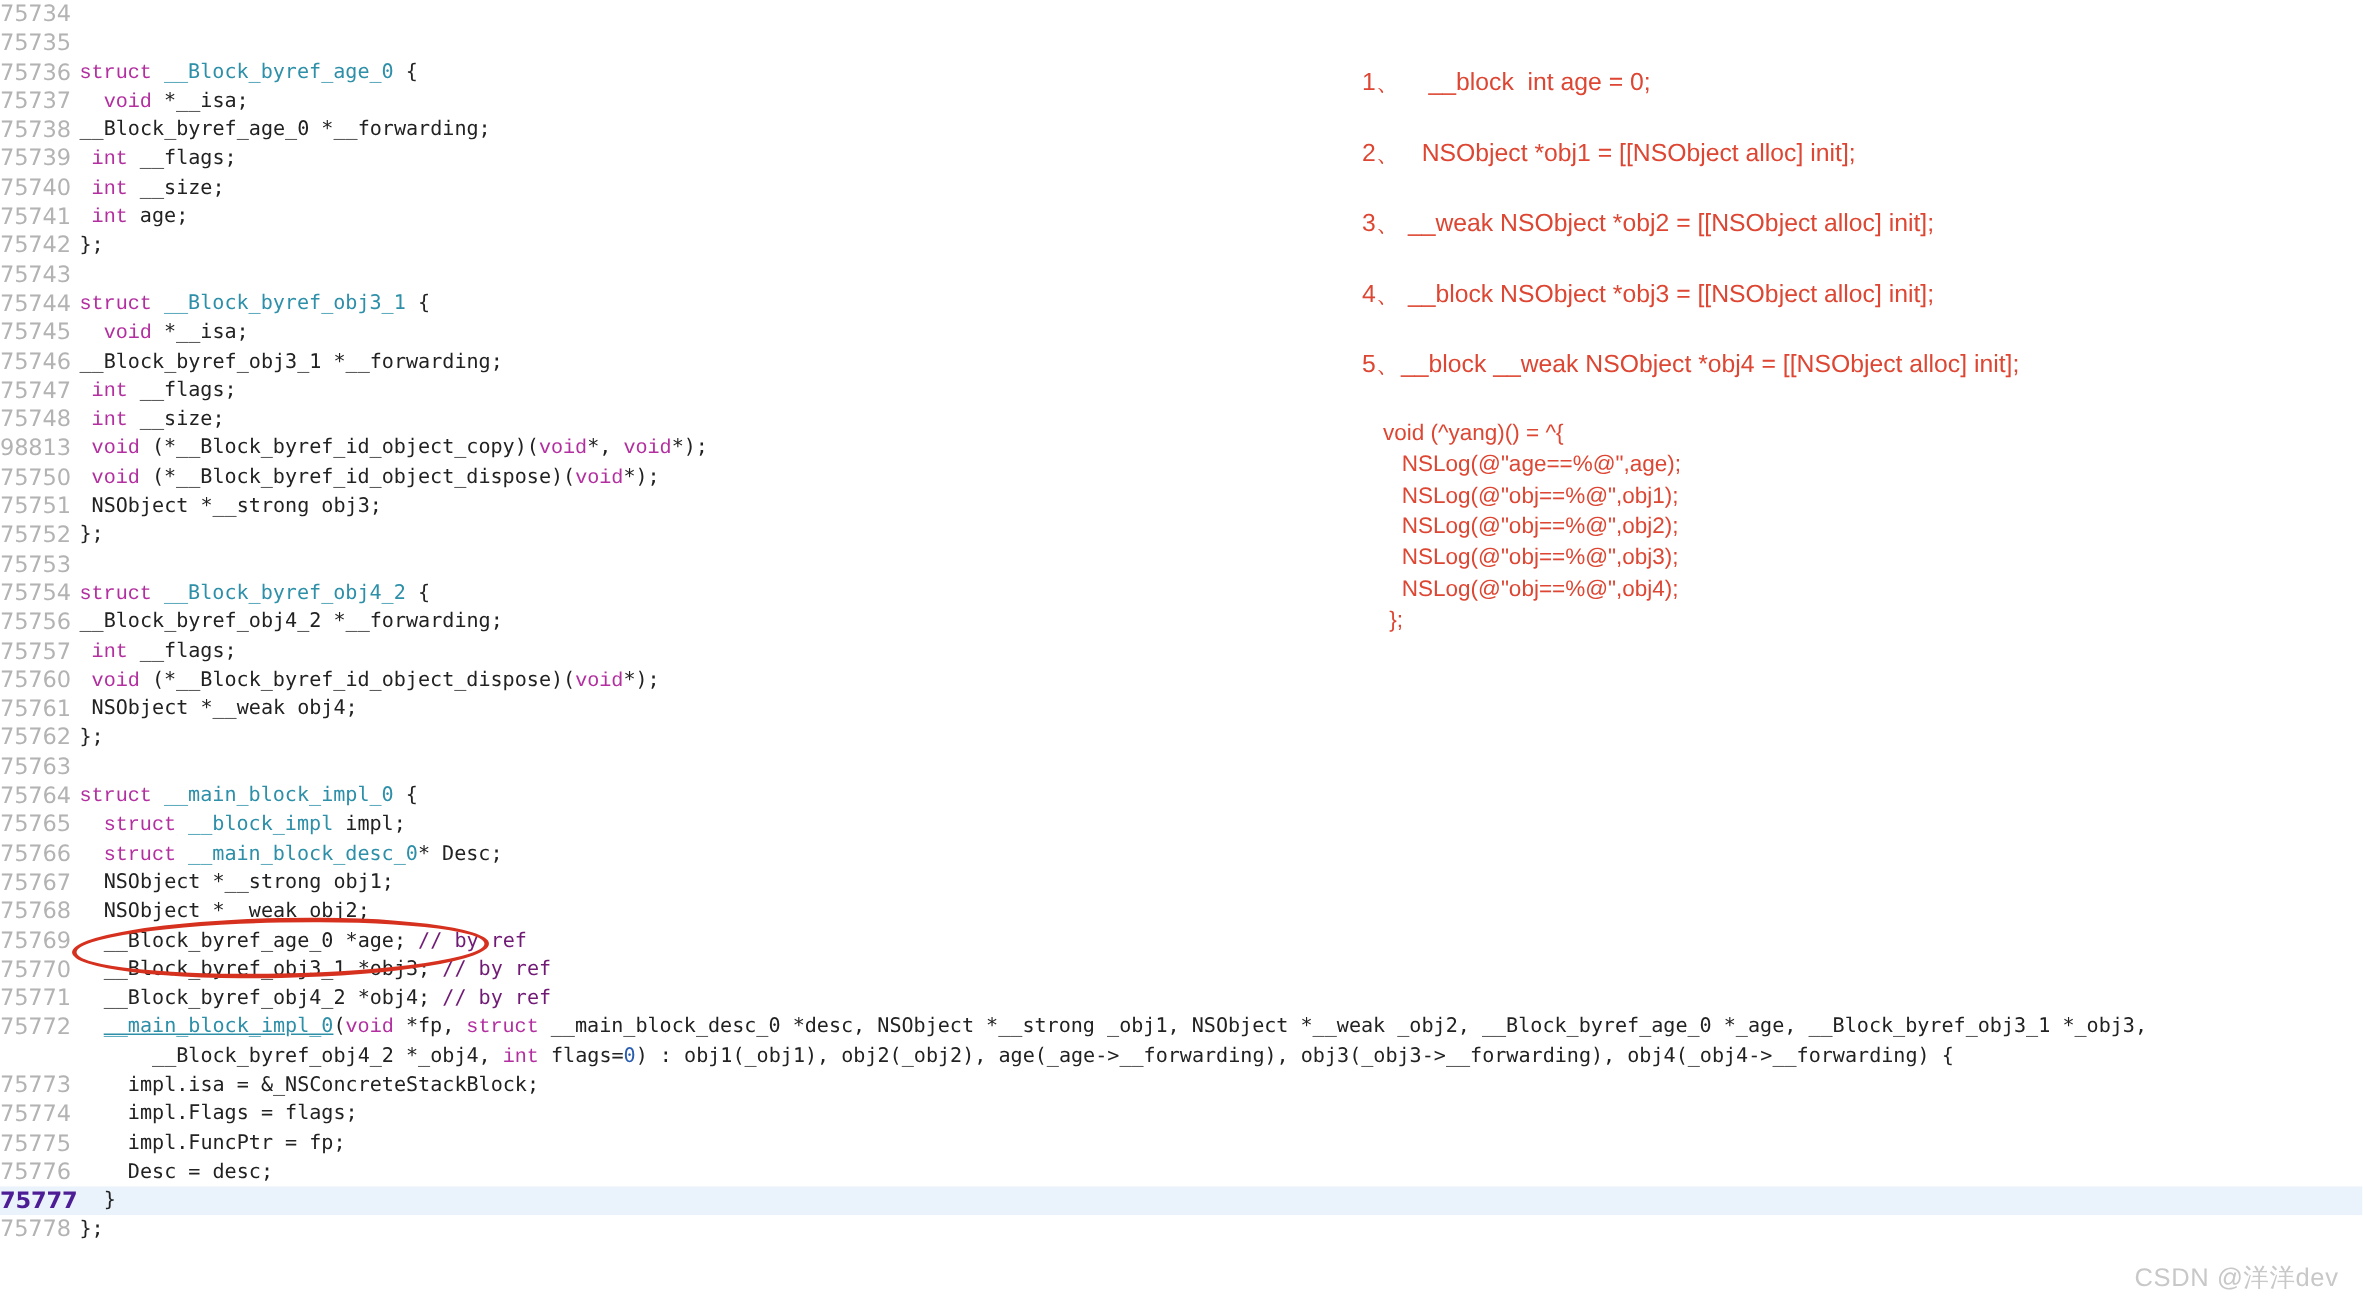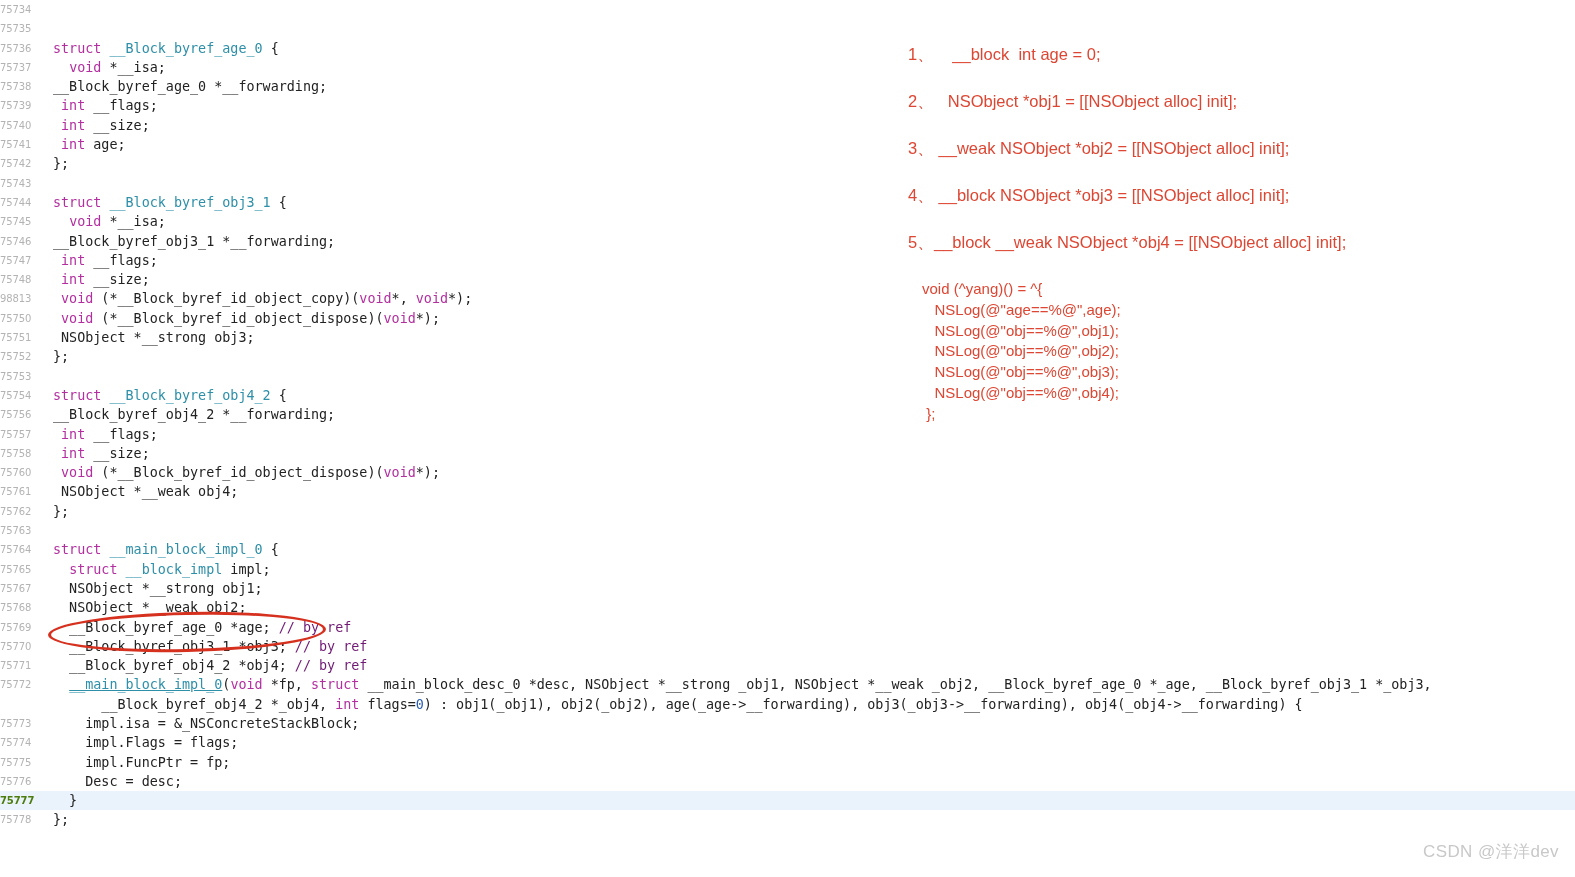--- a/index.html
+++ b/index.html
@@ -37,37 +37,37 @@
   .code-line.active {
     background: #eaf2fb;
   }
   .ln {
     display: inline-block;
     width: 44px;
     text-align: left;
     padding-right: 9px;
     color: #b3b3b3;
     font-family: "DejaVu Sans", "Liberation Sans", sans-serif;
-    font-size: 10px;
+    font-size: 15px;
     letter-spacing: -0.1px;
     vertical-align: top;
     -webkit-user-select: none;
     user-select: none;
   }
   .code-line.active .ln {
-    color: #4d7c0f;
+    color: #4c1d95;
     font-weight: bold;
   }
   .src {
     display: inline-block;
     vertical-align: top;
   }
 
   
-  .t-kw   { color: #b32fa0; }
+  .t-kw   { color: #b32fa0; font-family: Liberation Mono, monospace; }
   .t-type { color: #2d8fa8; }
   .t-fn   { color: #2d8fa8; text-decoration: underline; }
   .t-num  { color: #2a5db0; }
   .t-cmt  { color: #701a75; }
   .t-txt  { color: #222222; }
 
   
   #ellipse-annotation {
     position: absolute;
     left: 48px;
@@ -143,27 +143,27 @@
       <div class="code-line"><span class="ln">75747</span><span class="src"><span class="t-txt"> </span><span class="t-kw">int</span><span class="t-txt"> __flags;</span></span></div>
       <div class="code-line"><span class="ln">75748</span><span class="src"><span class="t-txt"> </span><span class="t-kw">int</span><span class="t-txt"> __size;</span></span></div>
       <div class="code-line"><span class="ln">98813</span><span class="src"><span class="t-txt"> </span><span class="t-kw">void</span><span class="t-txt"> (*__Block_byref_id_object_copy)(</span><span class="t-kw">void</span><span class="t-txt">*, </span><span class="t-kw">void</span><span class="t-txt">*);</span></span></div>
       <div class="code-line"><span class="ln">75750</span><span class="src"><span class="t-txt"> </span><span class="t-kw">void</span><span class="t-txt"> (*__Block_byref_id_object_dispose)(</span><span class="t-kw">void</span><span class="t-txt">*);</span></span></div>
       <div class="code-line"><span class="ln">75751</span><span class="src"><span class="t-txt"> NSObject *__strong obj3;</span></span></div>
       <div class="code-line"><span class="ln">75752</span><span class="src"><span class="t-txt">};</span></span></div>
       <div class="code-line"><span class="ln">75753</span><span class="src"></span></div>
       <div class="code-line"><span class="ln">75754</span><span class="src"><span class="t-kw">struct</span><span class="t-txt"> </span><span class="t-type">__Block_byref_obj4_2</span><span class="t-txt"> {</span></span></div>
       <div class="code-line"><span class="ln">75756</span><span class="src"><span class="t-txt">__Block_byref_obj4_2 *__forwarding;</span></span></div>
       <div class="code-line"><span class="ln">75757</span><span class="src"><span class="t-txt"> </span><span class="t-kw">int</span><span class="t-txt"> __flags;</span></span></div>
-      <div class="code-line"><span class="ln">75758</span><span class="src"><span class="t-txt"> </span><span class="t-kw">int</span><span class="t-txt"> __size;</span></span></div>
       <div class="code-line"><span class="ln">75760</span><span class="src"><span class="t-txt"> </span><span class="t-kw">void</span><span class="t-txt"> (*__Block_byref_id_object_dispose)(</span><span class="t-kw">void</span><span class="t-txt">*);</span></span></div>
       <div class="code-line"><span class="ln">75761</span><span class="src"><span class="t-txt"> NSObject *__weak obj4;</span></span></div>
       <div class="code-line"><span class="ln">75762</span><span class="src"><span class="t-txt">};</span></span></div>
       <div class="code-line"><span class="ln">75763</span><span class="src"></span></div>
       <div class="code-line"><span class="ln">75764</span><span class="src"><span class="t-kw">struct</span><span class="t-txt"> </span><span class="t-type">__main_block_impl_0</span><span class="t-txt"> {</span></span></div>
       <div class="code-line"><span class="ln">75765</span><span class="src"><span class="t-txt">  </span><span class="t-kw">struct</span><span class="t-txt"> </span><span class="t-type">__block_impl</span><span class="t-txt"> impl;</span></span></div>
+      <div class="code-line"><span class="ln">75766</span><span class="src"><span class="t-txt">  </span><span class="t-kw">struct</span><span class="t-txt"> </span><span class="t-type">__main_block_desc_0</span><span class="t-txt">* Desc;</span></span></div>
       <div class="code-line"><span class="ln">75767</span><span class="src"><span class="t-txt">  NSObject *__strong obj1;</span></span></div>
       <div class="code-line"><span class="ln">75768</span><span class="src"><span class="t-txt">  NSObject *__weak obj2;</span></span></div>
       <div class="code-line"><span class="ln">75769</span><span class="src"><span class="t-txt">  __Block_byref_age_0 *age; </span><span class="t-cmt">// by ref</span></span></div>
       <div class="code-line"><span class="ln">75770</span><span class="src"><span class="t-txt">  __Block_byref_obj3_1 *obj3; </span><span class="t-cmt">// by ref</span></span></div>
       <div class="code-line"><span class="ln">75771</span><span class="src"><span class="t-txt">  __Block_byref_obj4_2 *obj4; </span><span class="t-cmt">// by ref</span></span></div>
       <div class="code-line"><span class="ln">75772</span><span class="src"><span class="t-txt">  </span><span class="t-fn">__main_block_impl_0</span><span class="t-txt">(</span><span class="t-kw">void</span><span class="t-txt"> *fp, </span><span class="t-kw">struct</span><span class="t-txt"> __main_block_desc_0 *desc, NSObject *__strong _obj1, NSObject *__weak _obj2, __Block_byref_age_0 *_age, __Block_byref_obj3_1 *_obj3,</span></span></div>
       <div class="code-line"><span class="ln"></span><span class="src"><span class="t-txt">      __Block_byref_obj4_2 *_obj4, </span><span class="t-kw">int</span><span class="t-txt"> flags=</span><span class="t-num">0</span><span class="t-txt">) : obj1(_obj1), obj2(_obj2), age(_age-&gt;__forwarding), obj3(_obj3-&gt;__forwarding), obj4(_obj4-&gt;__forwarding) {</span></span></div>
       <div class="code-line"><span class="ln">75773</span><span class="src"><span class="t-txt">    impl.isa = &amp;_NSConcreteStackBlock;</span></span></div>
       <div class="code-line"><span class="ln">75774</span><span class="src"><span class="t-txt">    impl.Flags = flags;</span></span></div>
       <div class="code-line"><span class="ln">75775</span><span class="src"><span class="t-txt">    impl.FuncPtr = fp;</span></span></div>

